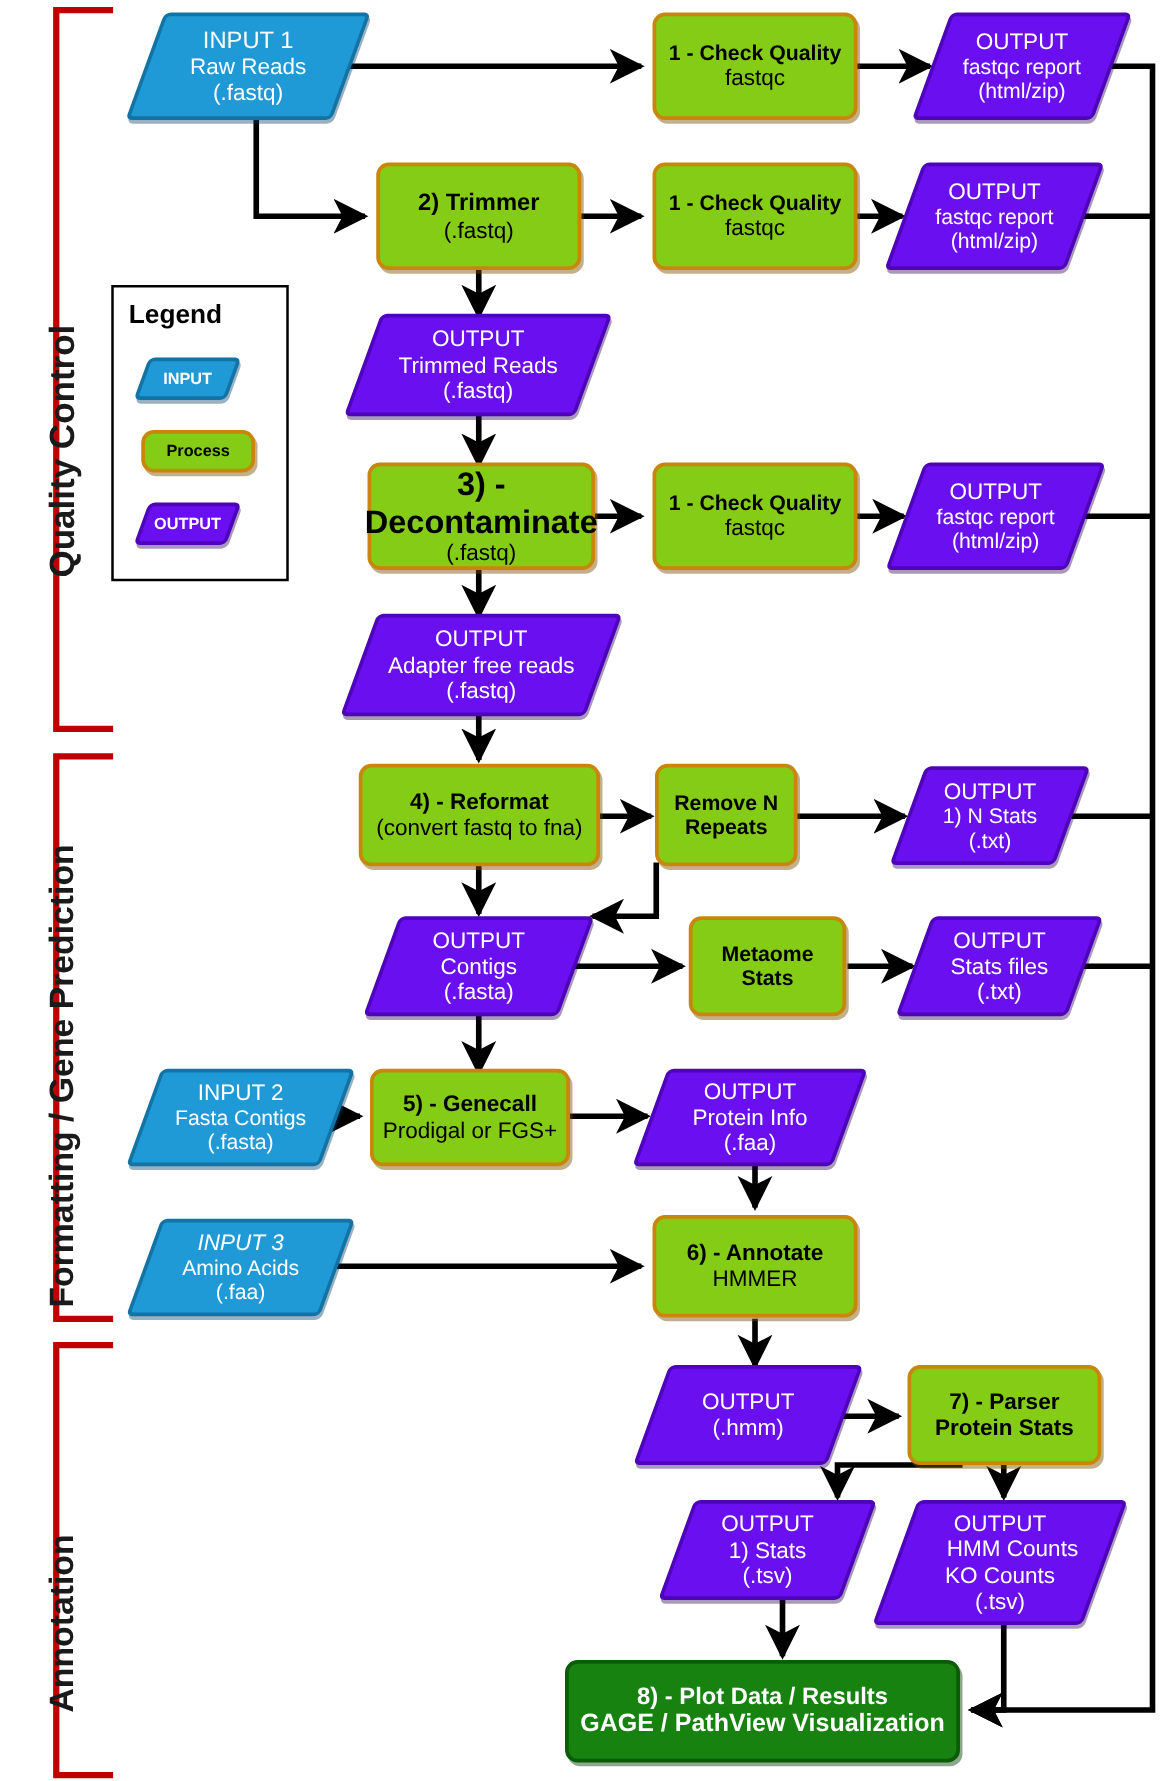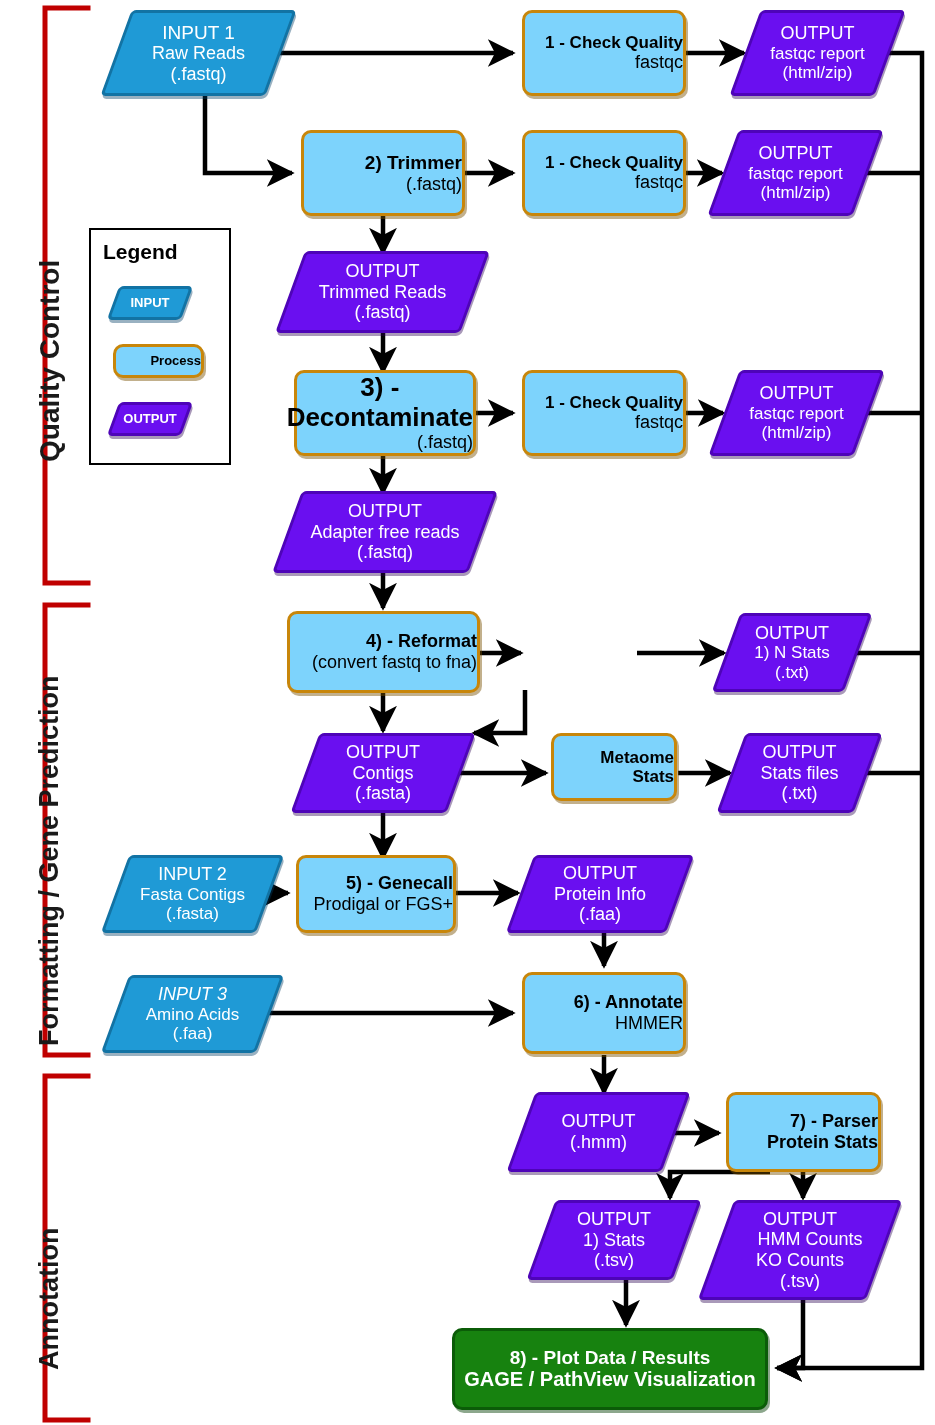--- a/index.html
+++ b/index.html
@@ -7,22 +7,22 @@
        font-family:"Liberation Sans","DejaVu Sans",sans-serif;}
   #canvas{position:absolute;left:0;top:0;width:935px;height:1425px;}
   svg.wires{position:absolute;left:0;top:0;width:935px;height:1425px;pointer-events:none;}
 
   .node{position:absolute;box-sizing:border-box;display:flex;flex-direction:column;
         align-items:center;justify-content:center;text-align:center;line-height:1.14;}
   .node .l1{font-weight:bold;}
   .node .l2,.node .l3{font-weight:normal;}
 
   
-  .proc{background:#7dd3fc;border:3px solid #c8860a;border-radius:10px;color:#000000;
-        box-shadow:2px 3px 0 rgba(120,80,0,.45);align-items:flex-end;}
+  .proc{background:#84cc16;border:3px solid #c8860a;border-radius:10px;color:#000000;
+        box-shadow:2px 3px 0 rgba(120,80,0,.45);}
   
   .green{background:#17820f;border:3px solid #0b5c08;border-radius:10px;color:#ffffff;
          box-shadow:2px 3px 0 rgba(0,60,0,.45);}
   
   .para{position:absolute;}
   .para .skew{position:absolute;left:0;top:0;right:0;bottom:0;
               transform:skewX(-20deg);border-radius:5px;
               box-shadow:2px 3px 0 rgba(40,0,80,.40);}
   .para .txt{position:absolute;left:0;top:0;right:0;bottom:0;display:flex;
              flex-direction:column;align-items:center;justify-content:center;
@@ -220,40 +220,44 @@
       <span class="l2" style="font-size:18px;">Adapter free reads</span>
       <span class="l3" style="font-size:18px;">(.fastq)</span>
     </div>
   </div>
 
   <div class="node proc" style="left:287px;top:611px;width:193px;height:82px;">
     <span class="l1" style="font-size:18px;">4) - Reformat</span>
     <span class="l2" style="font-size:18px;">(convert fastq to fna)</span>
   </div>
 
+  <div class="node proc" style="left:524px;top:611px;width:114px;height:82px;">
+    <span class="l1" style="font-size:17px;">Remove N</span>
+    <span class="l1" style="font-size:17px;">Repeats</span>
+  </div>
 
   <div class="para out" style="left:726px;top:613px;width:132px;height:79px;">
     <div class="skew"></div>
     <div class="txt">
       <span class="l1" style="font-size:18px;">OUTPUT</span>
       <span class="l2" style="font-size:17px;">1) N Stats</span>
       <span class="l3" style="font-size:17px;">(.txt)</span>
     </div>
   </div>
 
   <div class="para out" style="left:305px;top:733px;width:156px;height:80px;">
     <div class="skew"></div>
     <div class="txt">
       <span class="l1" style="font-size:18px;">OUTPUT</span>
       <span class="l2" style="font-size:18px;">Contigs</span>
       <span class="l3" style="font-size:18px;">(.fasta)</span>
     </div>
   </div>
 
-  <div class="node proc" style="left:551px;top:733px;width:126px;height:68px;">
+  <div class="node proc" style="left:551px;top:733px;width:126px;height:80px;">
     <span class="l1" style="font-size:17px;">Metaome</span>
     <span class="l1" style="font-size:17px;">Stats</span>
   </div>
 
   <div class="para out" style="left:731px;top:733px;width:137px;height:80px;">
     <div class="skew"></div>
     <div class="txt">
       <span class="l1" style="font-size:18px;">OUTPUT</span>
       <span class="l2" style="font-size:18px;">Stats files</span>
       <span class="l3" style="font-size:18px;">(.txt)</span>

